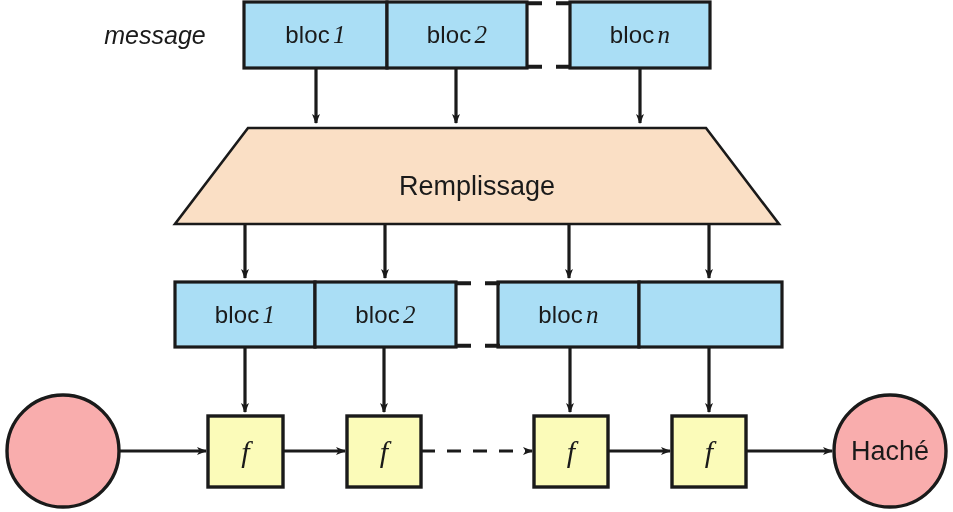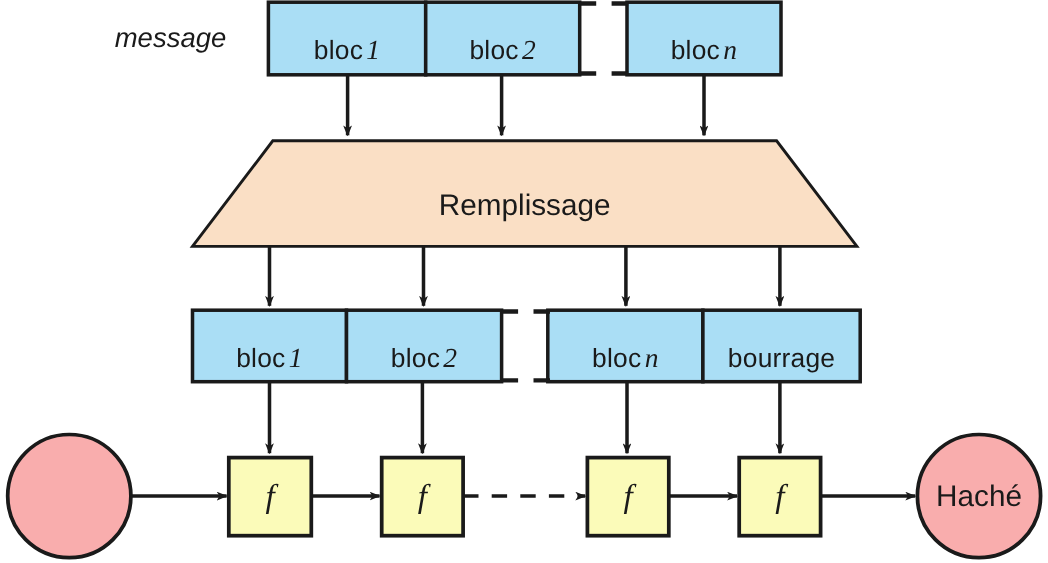--- a/index.html
+++ b/index.html
@@ -33,21 +33,20 @@
     justify-content: center;
     text-align: center;
     color: #1a1a1a;
     pointer-events: none;
     white-space: nowrap;
   }
   .lbl-block {
     font-family: "Liberation Sans", sans-serif;
     font-size: 24px;
     letter-spacing: 0.2px;
-    margin-top: 12px;
   }
   .lbl-block .mathvar {
     font-family: "Liberation Serif", serif;
     font-style: italic;
     font-size: 25px;
     padding-left: 3px;
   }
   .lbl-trapezoid {
     font-family: "Liberation Sans", sans-serif;
     font-size: 27px;
@@ -167,21 +166,20 @@
     <span class="mathvar">1</span>
   </div>
   <div class="node-label lbl-block" style="left:315px; top:282px; width:141px; height:65px;">
     <span>bloc</span>
     <span class="mathvar">2</span>
   </div>
   <div class="node-label lbl-block" style="left:498px; top:282px; width:141px; height:65px;">
     <span>bloc</span>
     <span class="mathvar">n</span>
   </div>
-  <div class="node-label lbl-block" style="left:639px; top:282px; width:143px; height:65px;">bourrage</div>
 
 
   <div class="node-label lbl-f" style="left:208px; top:416px; width:75px; height:71px;">f</div>
   <div class="node-label lbl-f" style="left:347px; top:416px; width:74px; height:71px;">f</div>
   <div class="node-label lbl-f" style="left:534px; top:416px; width:74px; height:71px;">f</div>
   <div class="node-label lbl-f" style="left:672px; top:416px; width:74px; height:71px;">f</div>
 
   <div class="node-label lbl-circle" style="left:834px; top:395px; width:112px; height:112px;">Haché</div>
 
 </div>

